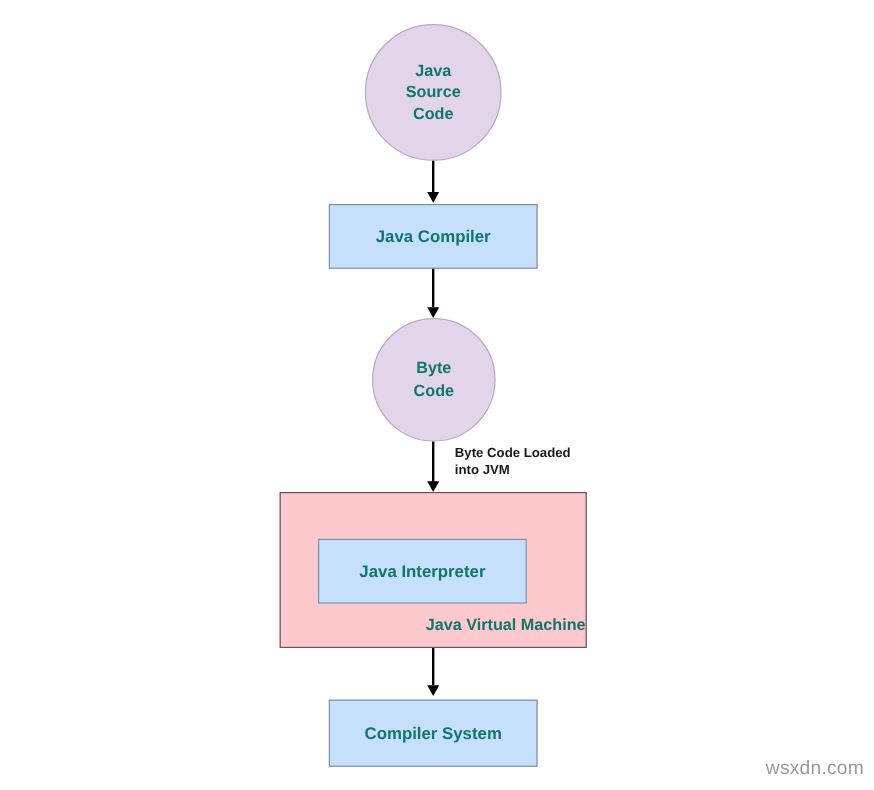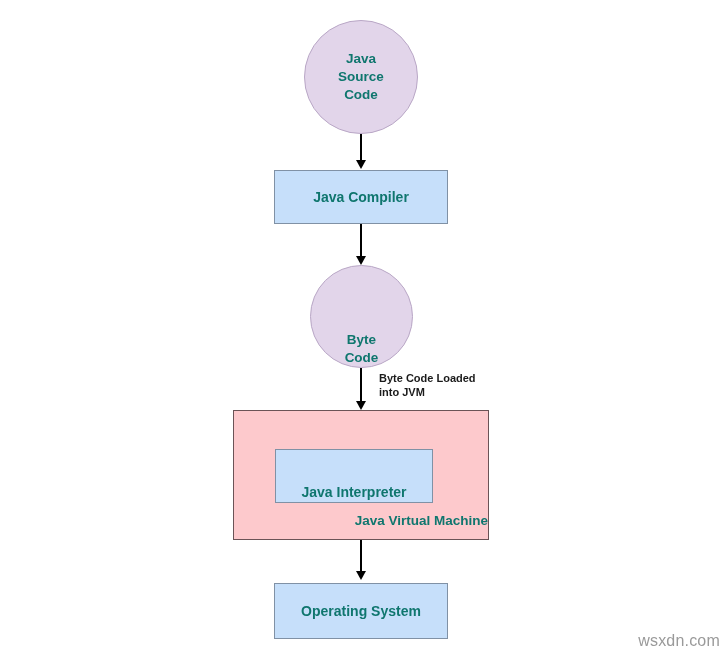--- a/index.html
+++ b/index.html
@@ -131,42 +131,42 @@
   <div class="connector" style="left:360.3px; top:134px; height:27px;"></div>
   <div class="arrow-head" style="left:355.5px; top:160px;"></div>
 
   <div class="rect-node" style="left:274px; top:170px; width:174px; height:54px;">
     <span class="node-label">Java Compiler</span>
   </div>
 
   <div class="connector" style="left:360.3px; top:224px; height:32px;"></div>
   <div class="arrow-head" style="left:355.5px; top:256px;"></div>
 
-  <div class="ellipse-node" style="left:310px; top:265px; width:103px; height:103px;align-items:flex-end;">
+  <div class="ellipse-node" style="left:310px; top:265px; width:103px; height:103px;">
     <span class="node-label">Byte
 Code</span>
   </div>
 
   <div class="connector" style="left:360.3px; top:368px; height:34px;"></div>
   <div class="arrow-head" style="left:355.5px; top:401px;"></div>
 
   <div class="edge-label" style="left:379px; top:371px; width:132px;">Byte Code Loaded
 into JVM</div>
 
   <div class="container-node" style="left:233px; top:410px; width:256px; height:130px;">
 
-    <div class="rect-node" style="left:41px; top:38px; width:158px; height:54px;align-items:flex-end;">
+    <div class="rect-node" style="left:31px; top:38px; width:174px; height:54px;">
       <span class="node-label">Java Interpreter</span>
     </div>
 
     <div class="container-caption node-label">Java Virtual Machine</div>
   </div>
 
   <div class="connector" style="left:360.3px; top:540px; height:31px;"></div>
   <div class="arrow-head" style="left:355.5px; top:571px;"></div>
 
   <div class="rect-node" style="left:274px; top:583px; width:174px; height:56px;">
-    <span class="node-label">Operating System</span>
+    <span class="node-label">Compiler System</span>
   </div>
 
   <div class="watermark">wsxdn.com</div>
 
 </div>
 
 </body></html>

